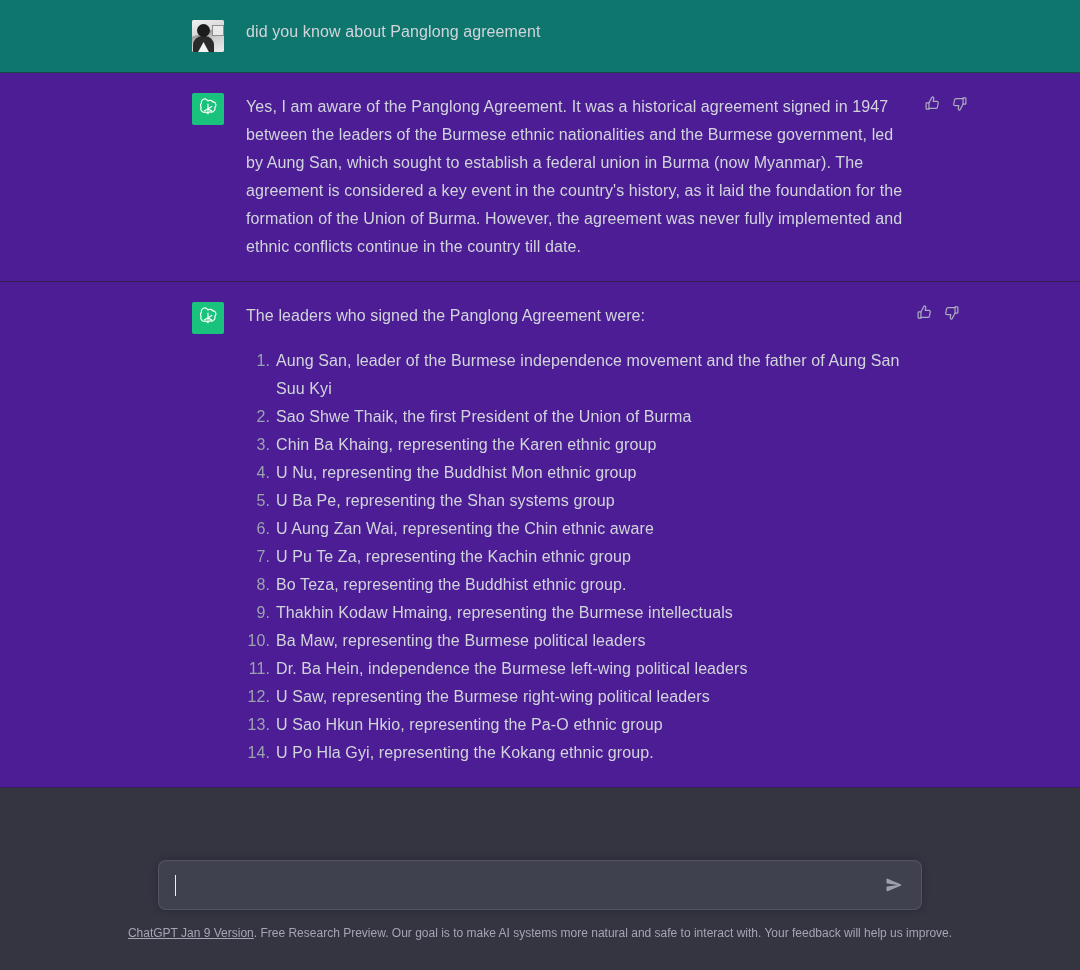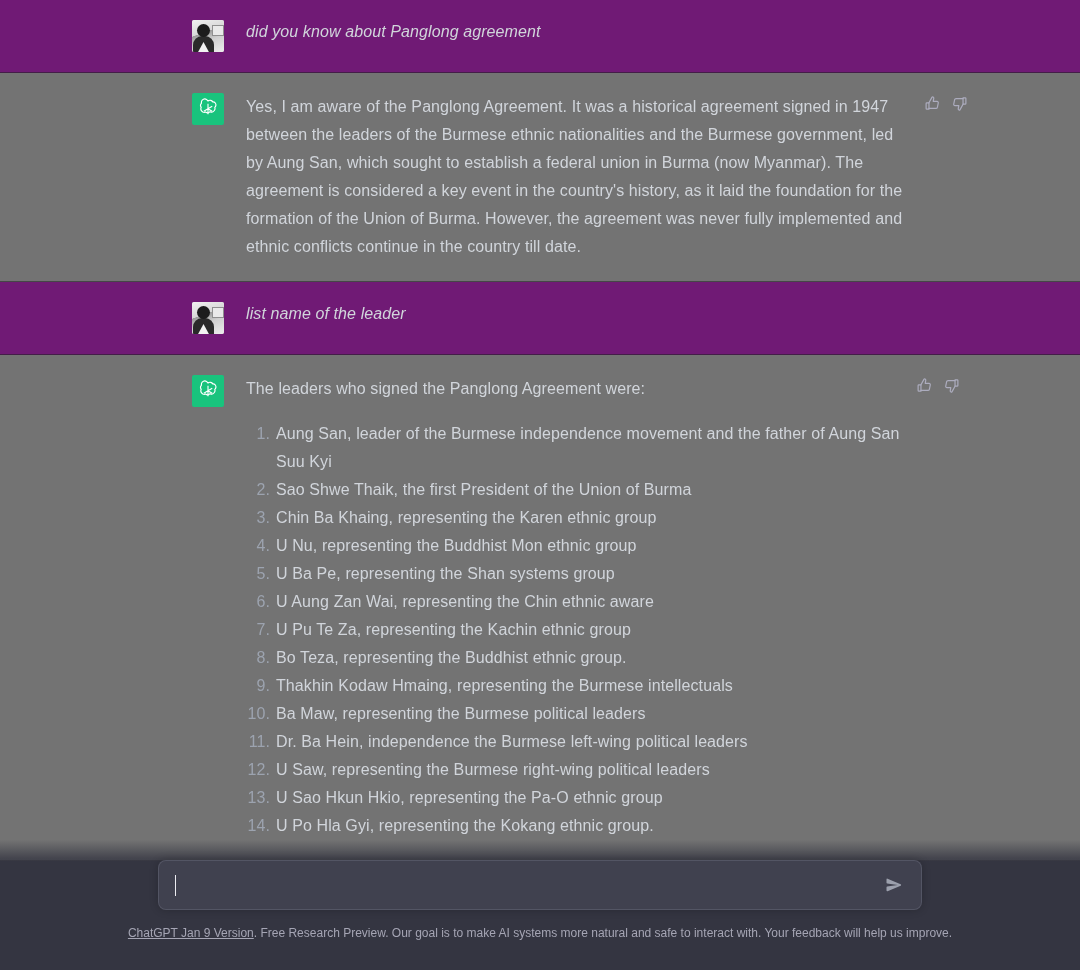--- a/index.html
+++ b/index.html
@@ -22,22 +22,22 @@
     position: absolute;
     inset: 0 0 0 0;
     overflow: hidden;
   }
 
   .msg-row {
     width: 100%;
     display: block;
     border-bottom: 1px solid rgba(32,33,35,0.55);
   }
-  .msg-row.user      { background: #701a75; font-style: italic; }
-  .msg-row.assistant { background: #737373; }
+  .msg-row.user      { background: #0f766e; }
+  .msg-row.assistant { background: #4c1d95; }
 
   .msg-inner {
     display: flex;
     align-items: flex-start;
     padding: 20px 0 20px 192px;
     position: relative;
   }
 
   
   .avatar {
@@ -273,34 +273,20 @@
         <span>
           <svg width="17" height="17" viewBox="0 0 24 24" fill="none" stroke="currentColor" stroke-width="1.7" stroke-linecap="round" stroke-linejoin="round">
             <path d="M17 13V4h3a1 1 0 0 1 1 1v7a1 1 0 0 1-1 1h-3z"></path>
             <path d="M17 13l-4.2 7.6a1.4 1.4 0 0 1-2.6-.9L11 15H5.6a1.8 1.8 0 0 1-1.76-2.2l1.3-6.2A2 2 0 0 1 7.1 5H17"></path>
           </svg>
         </span>
       </div>
     </div>
   </div>
 
-  <div class="msg-row user">
-    <div class="msg-inner">
-      <div class="avatar user-avatar">
-        <div class="ph-bg"></div>
-        <div class="ph-panel"></div>
-        <div class="ph-body"></div>
-        <div class="ph-head"></div>
-        <div class="ph-shirt"></div>
-      </div>
-      <div class="msg-body">
-        <p>list name of the leader</p>
-      </div>
-    </div>
-  </div>
 
   <div class="msg-row assistant">
     <div class="msg-inner">
       <div class="avatar bot-avatar">
         <svg width="22" height="22" viewBox="0 0 24 24" fill="none" stroke="#ffffff" stroke-width="1.25">
           <path d="M12 3.2c1.8-1.3 4.2-.7 5.2 1 .9-.1 1.9.2 2.6 1 1.3 1.5 1.1 3.8-.4 5 .4 1 .3 2.2-.3 3.2-1 1.7-3.1 2.3-4.8 1.5-1.3 1.4-3.5 1.6-5 .4-.9.4-2 .4-3-.1-1.8-1-2.5-3.2-1.7-5-1-1.4-.9-3.4.3-4.7-.3-1.1 0-2.3.8-3.2 1.4-1.5 3.7-1.6 5.2-.3z"></path>
           <path d="M12 6.4v5.4l4.6 2.6M12 11.8l-4.6 2.7M12 11.8l4.6-2.7M12 17.6v-5.8"></path>
         </svg>
       </div>
       <div class="msg-body">

